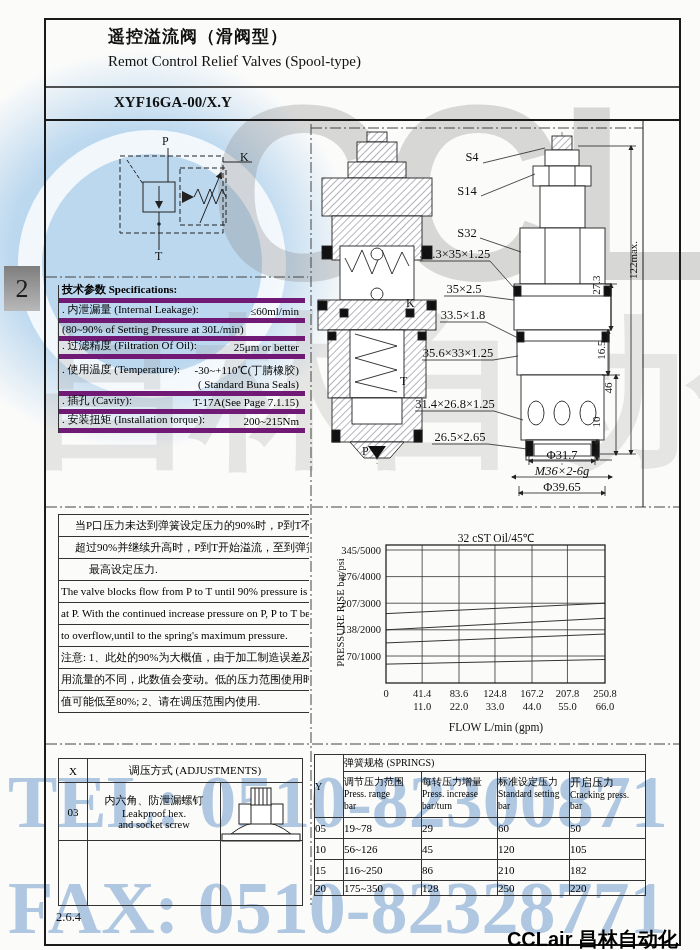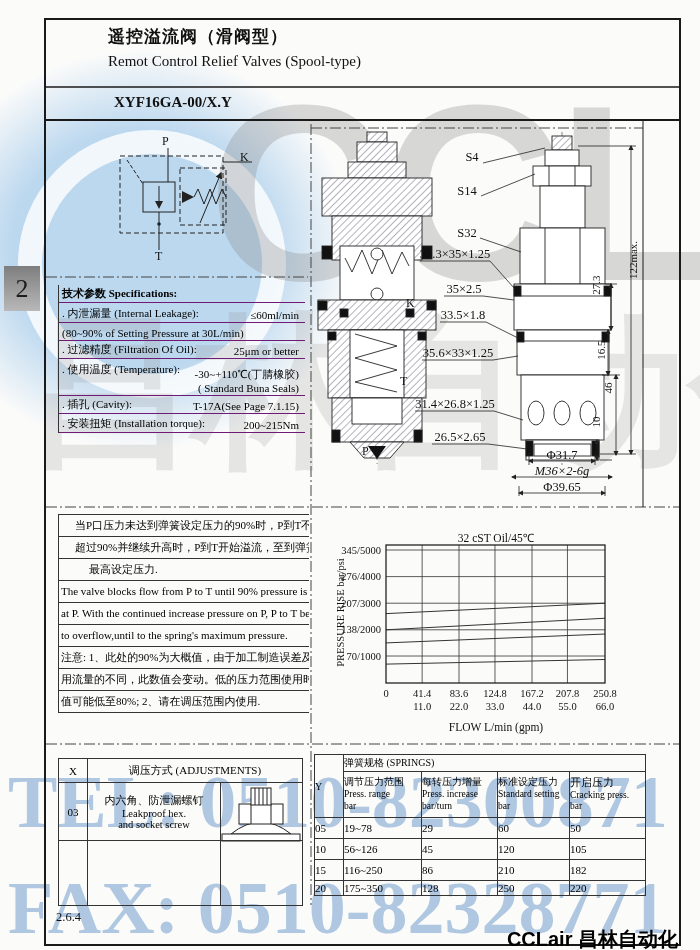--- a/index.html
+++ b/index.html
@@ -17,21 +17,21 @@
   .wm-cjk{left:28px;top:282px;font-weight:bold;font-size:165px;color:rgba(148,148,148,0.22);white-space:nowrap;}
   .wm-tel{left:8px;top:760px;font-weight:bold;font-size:74px;color:rgba(150,182,216,0.75);white-space:nowrap;}
   .wm-fax{left:8px;top:866px;font-weight:bold;font-size:74px;color:rgba(150,182,216,0.75);white-space:nowrap;}
   
   #draw{position:absolute;left:0;top:0;z-index:3;pointer-events:none;}
   .content{position:absolute;left:0;top:0;width:700px;height:950px;z-index:4;}
   
   .pagenum{position:absolute;left:4px;top:266px;width:36px;height:45px;background:linear-gradient(#7e7e7e,#b8b8b8);display:flex;align-items:center;justify-content:center;font-size:26px;color:#1c1c1c;font-family:"Liberation Serif",serif;}
   
   .spec{position:absolute;left:58px;top:285px;width:246px;border-left:1px solid #333;font-size:11px;}
-  .spec .row{display:flex;align-items:flex-end;border-bottom:1px solid #701a75;padding:0 6px 1px 3px;box-sizing:border-box;}
+  .spec .row{display:flex;align-items:flex-end;border-bottom:5px solid #701a75;padding:0 6px 1px 3px;box-sizing:border-box;}
   .spec .lbl{white-space:nowrap;}
   .spec .val{margin-left:auto;white-space:nowrap;text-align:right;}
   
   .desc{position:absolute;left:58px;top:514px;width:250px;border-left:1px solid #333;border-top:1px solid #333;font-size:11px;}
   .desc .line{height:21px;line-height:21px;border-bottom:1px solid #333;padding-left:2px;white-space:nowrap;overflow:hidden;}
   .desc .in1{padding-left:16px;}
   .desc .in2{padding-left:30px;}
   
   table{border-collapse:collapse;table-layout:fixed;}
   .adj{position:absolute;left:58px;top:758px;width:244px;font-size:11px;}

